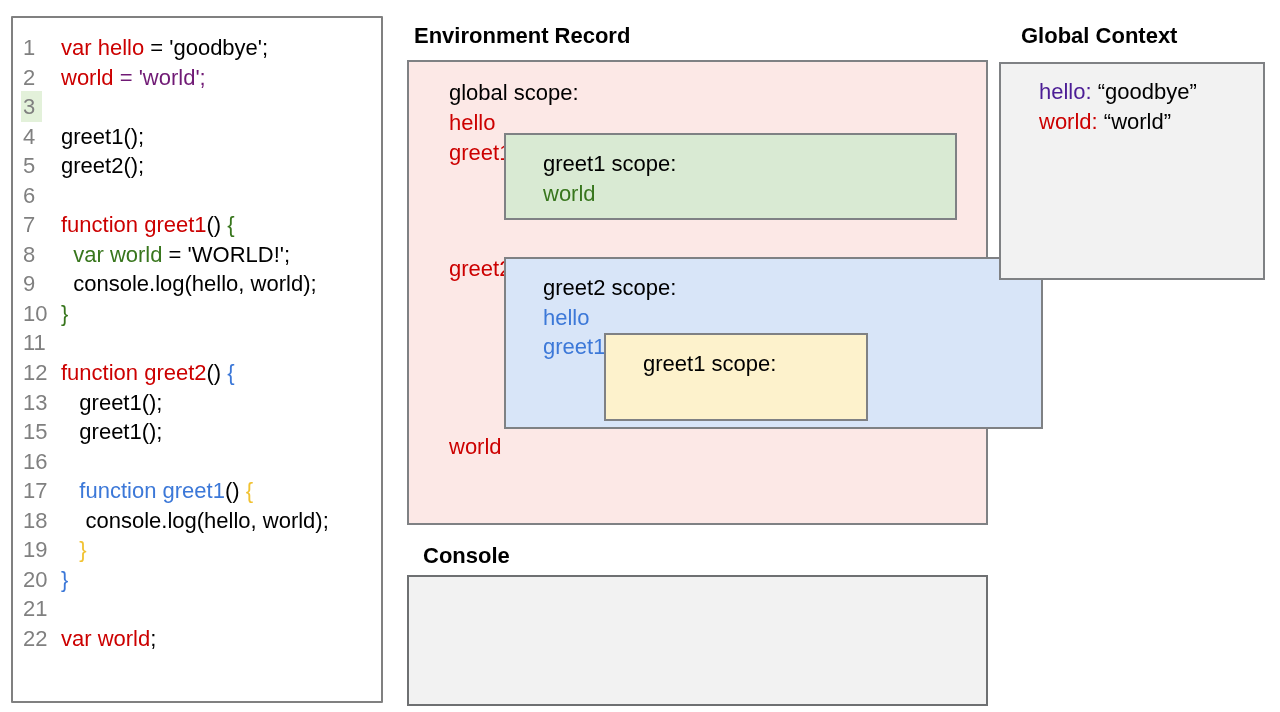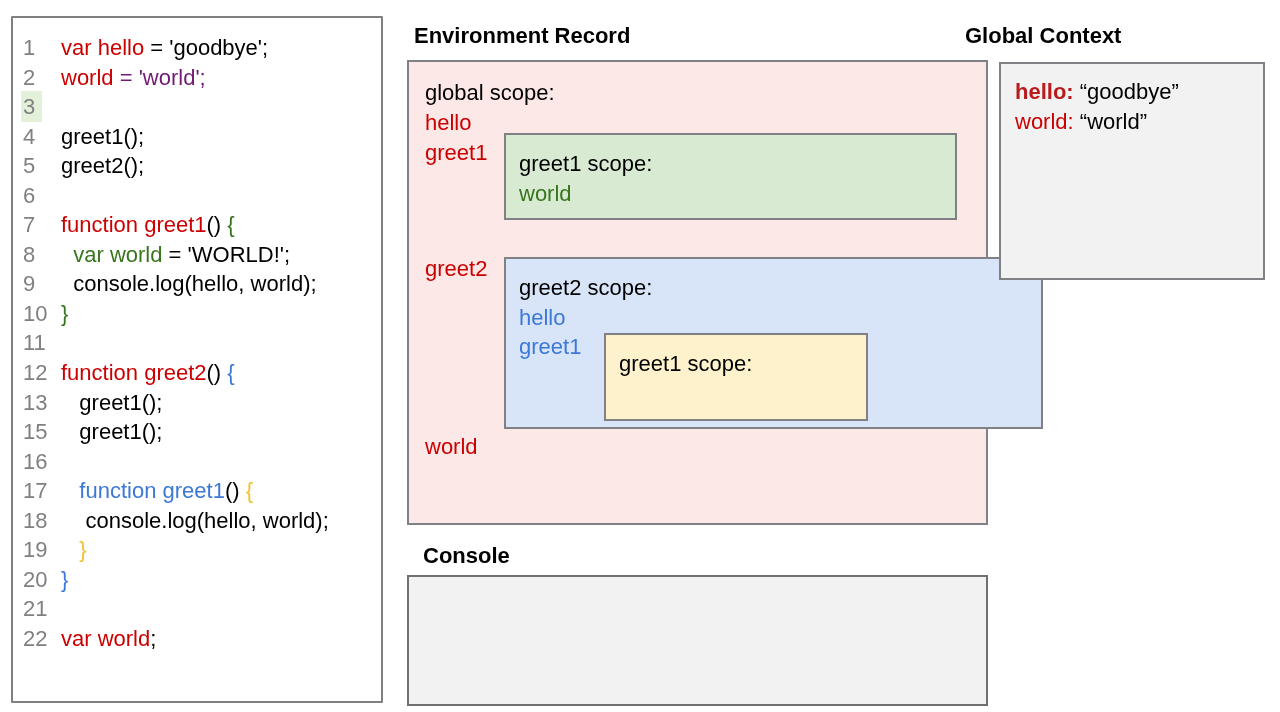--- a/index.html
+++ b/index.html
@@ -27,21 +27,21 @@
   .code-text{white-space:pre;text-align:right;}
 
   
   .sec-title{font-size:22px;font-weight:bold;color:#000;line-height:24px;}
 
   
   .pink-box{
     left:407px;top:60px;width:581px;height:465px;box-sizing:border-box;
     background:#fce8e6;border:2px solid #7f8184;
   }
-  .scope-text{font-size:22px;line-height:29.5px;white-space:pre;}
+  .scope-text{font-size:22px;line-height:29.5px;white-space:pre;margin-left:24px;}
   .green-box{
     left:95px;top:71px;width:453px;height:87px;box-sizing:border-box;
     background:#d9ead3;border:2px solid #7f8184;
     padding:14px 0 0 13px;
   }
   .blue-box{
     left:95px;top:195px;width:539px;height:172px;box-sizing:border-box;
     background:#d8e5f8;border:2px solid #7f8184;
     padding:14px 0 0 13px;
   }
@@ -111,24 +111,24 @@
     <div class="scope-text" style="color:#3c78d8;">greet1</div>
 
     <div class="abs yellow-box">
       <div class="scope-text">greet1 scope:</div>
     </div>
   </div>
 
   <div class="abs scope-text" style="left:16px;top:370px;color:#cc0000;">world</div>
 </div>
 
-<div class="abs sec-title" style="left:965px;top:24px;">Global Context</div>
+<div class="abs sec-title" style="left:1021px;top:24px;">Global Context</div>
 
 <div class="abs gc-box">
-  <div class="scope-text"><span style="color:#b91c1c;font-weight:bold;">hello:</span><span> “goodbye”</span></div>
+  <div class="scope-text"><span style="color:#4c1d95;">hello:</span><span> “goodbye”</span></div>
   <div class="scope-text"><span style="color:#cc0000;">world:</span><span> “world”</span></div>
 </div>
 
 <div class="abs sec-title" style="left:423px;top:544px;">Console</div>
 
 <div class="abs console-box">
   <div class="scope-text"></div>
 </div>
 
 </body></html>

